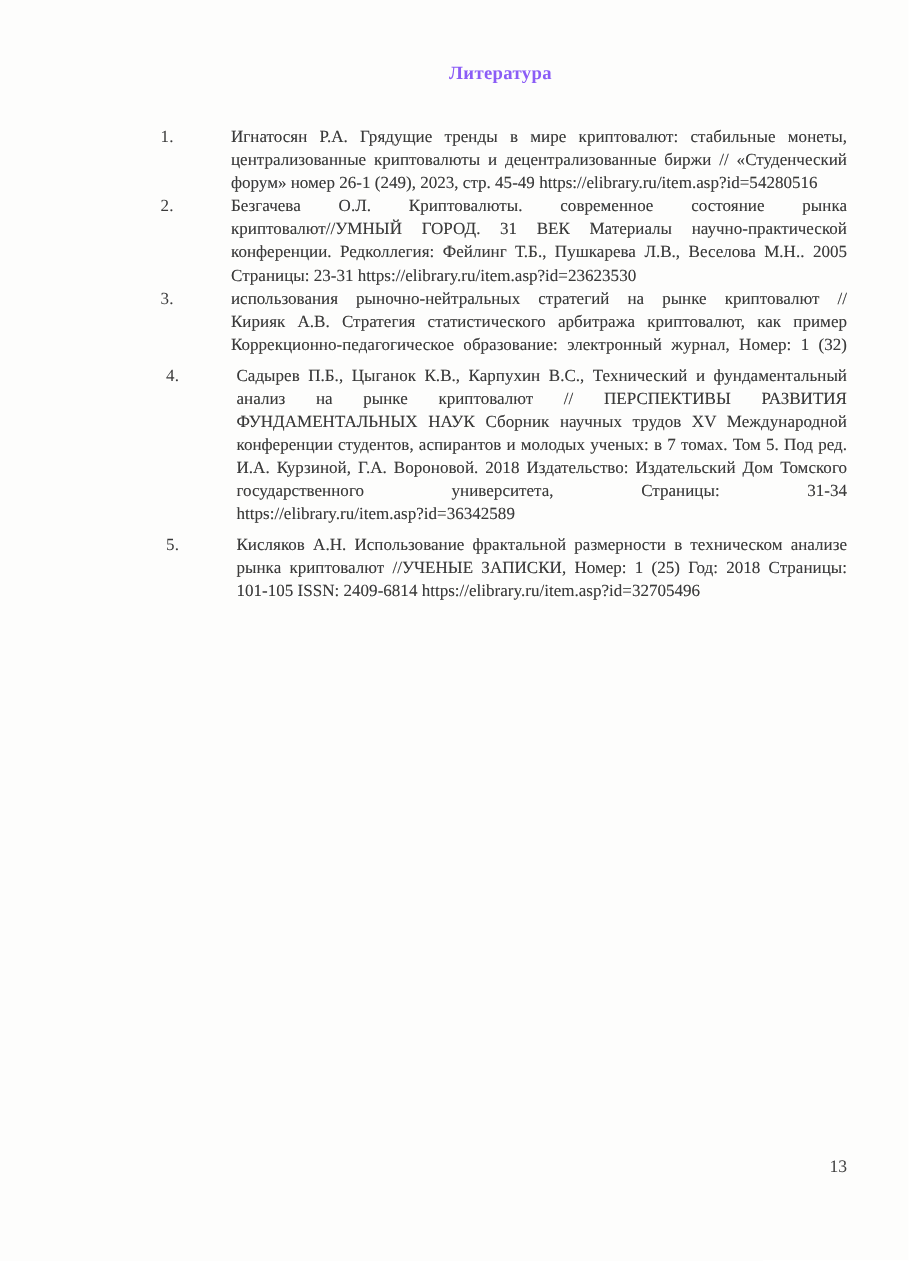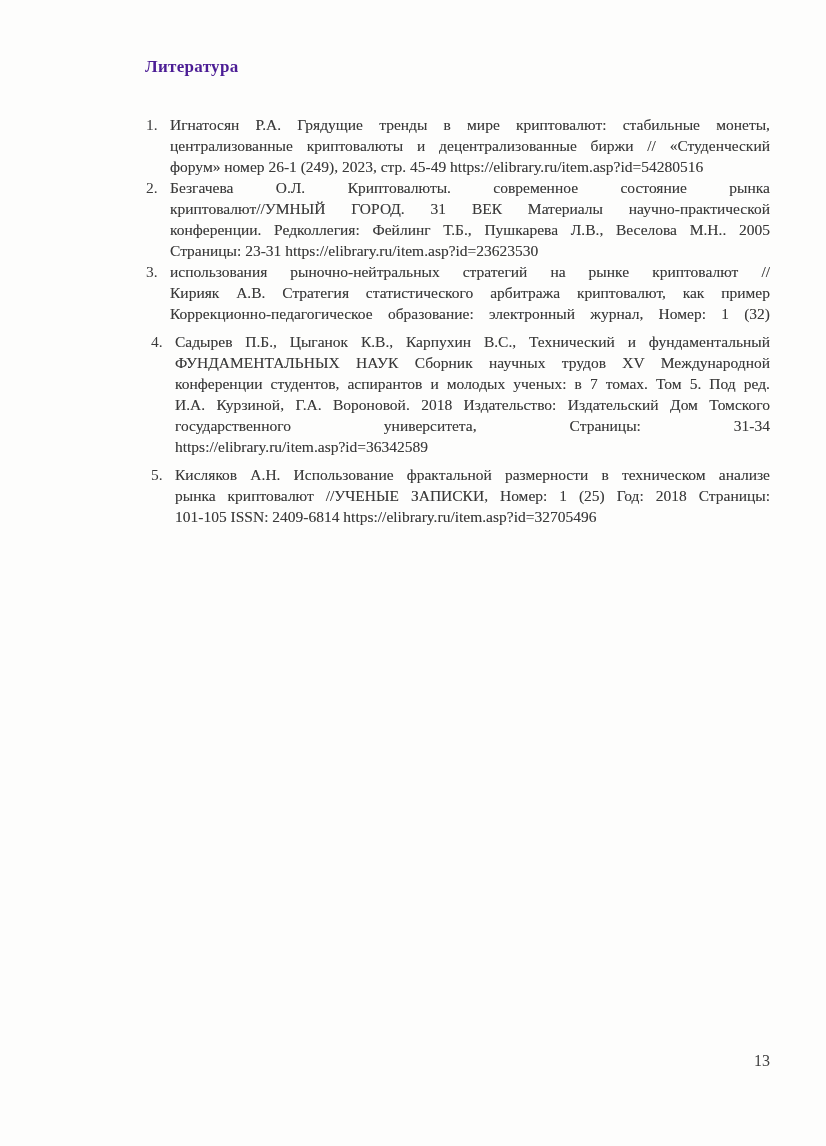--- a/index.html
+++ b/index.html
@@ -11,24 +11,25 @@
     background: #fdfdfc;
     font-family: "Liberation Serif", "DejaVu Serif", serif;
     color: #3a3a3a;
     overflow: hidden;
   }
   .doc-title {
     position: absolute;
     top: 57px;
     left: 145px;
     width: 620px;
+    text-align: center;
     font-weight: bold;
     font-size: 17px;
     letter-spacing: 0.3px;
-    color: #4c1d95;
+    color: #8b5cf6;
   }
   .ref-list {
     position: absolute;
     top: 114px;
     left: 146px;
     width: 624px;
   }
   .ref-item {
     display: flex;
     align-items: flex-start;
@@ -40,20 +41,21 @@
   .ref-num {
     flex: 0 0 24px;
     width: 24px;
     font-size: 15.5px;
     line-height: 21px;
     color: #3a3a3a;
   }
   .ref-text {
     flex: 1 1 auto;
     min-width: 0;
+    margin-left: 40px;
   }
   .ref-line {
     font-size: 15.5px;
     line-height: 21px;
     text-align: justify;
     text-align-last: justify;
     color: #3a3a3a;
     text-shadow: 0 0 0.5px rgba(70,70,70,0.45);
   }
   .ref-line.last {
@@ -101,20 +103,21 @@
         <div class="ref-line">использования рыночно-нейтральных стратегий на рынке криптовалют //</div>
         <div class="ref-line">Кирияк А.В. Стратегия статистического арбитража криптовалют, как пример</div>
         <div class="ref-line">Коррекционно-педагогическое образование: электронный журнал, Номер: 1 (32)</div>
       </div>
     </div>
 
     <div class="ref-item spaced">
       <div class="ref-num">4.</div>
       <div class="ref-text">
         <div class="ref-line">Садырев П.Б., Цыганок К.В., Карпухин В.С., Технический и фундаментальный</div>
+        <div class="ref-line">анализ на рынке криптовалют // ПЕРСПЕКТИВЫ РАЗВИТИЯ</div>
         <div class="ref-line">ФУНДАМЕНТАЛЬНЫХ НАУК Сборник научных трудов XV Международной</div>
         <div class="ref-line">конференции студентов, аспирантов и молодых ученых: в 7 томах. Том 5. Под ред.</div>
         <div class="ref-line">И.А. Курзиной, Г.А. Вороновой. 2018 Издательство: Издательский Дом Томского</div>
         <div class="ref-line">государственного университета, Страницы: 31-34</div>
         <div class="ref-line last">https://elibrary.ru/item.asp?id=36342589</div>
       </div>
     </div>
 
     <div class="ref-item spaced">
       <div class="ref-num">5.</div>

